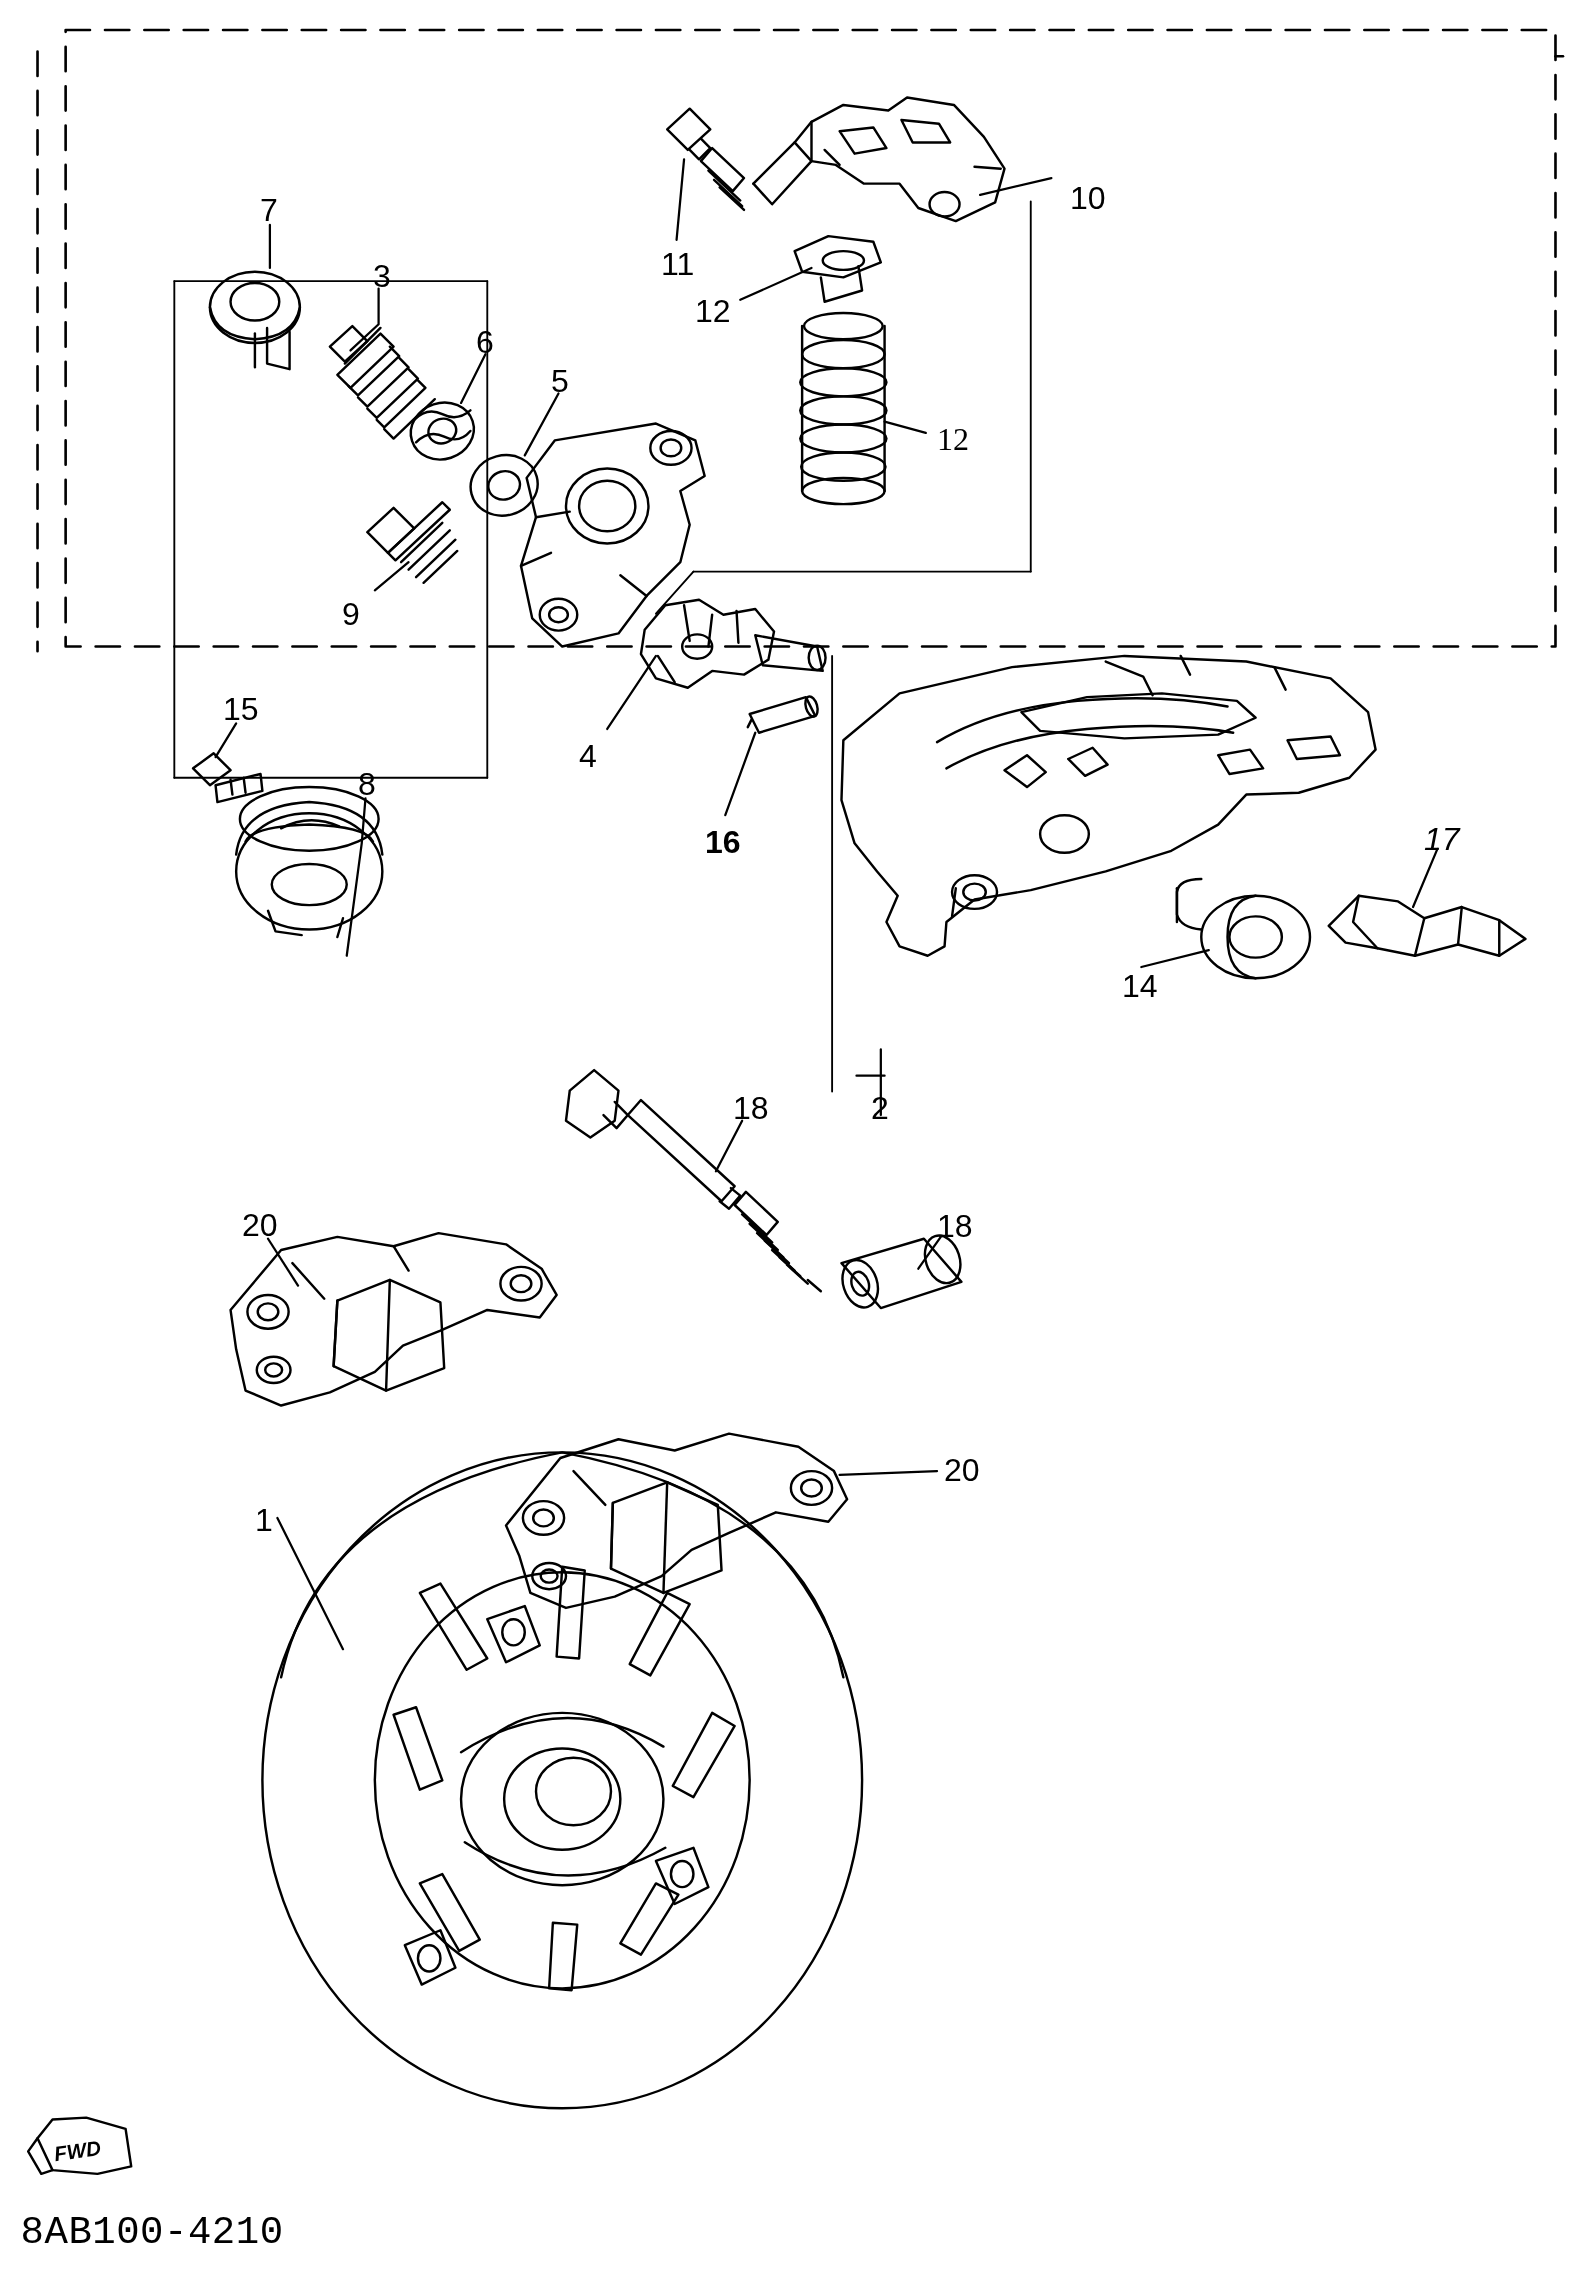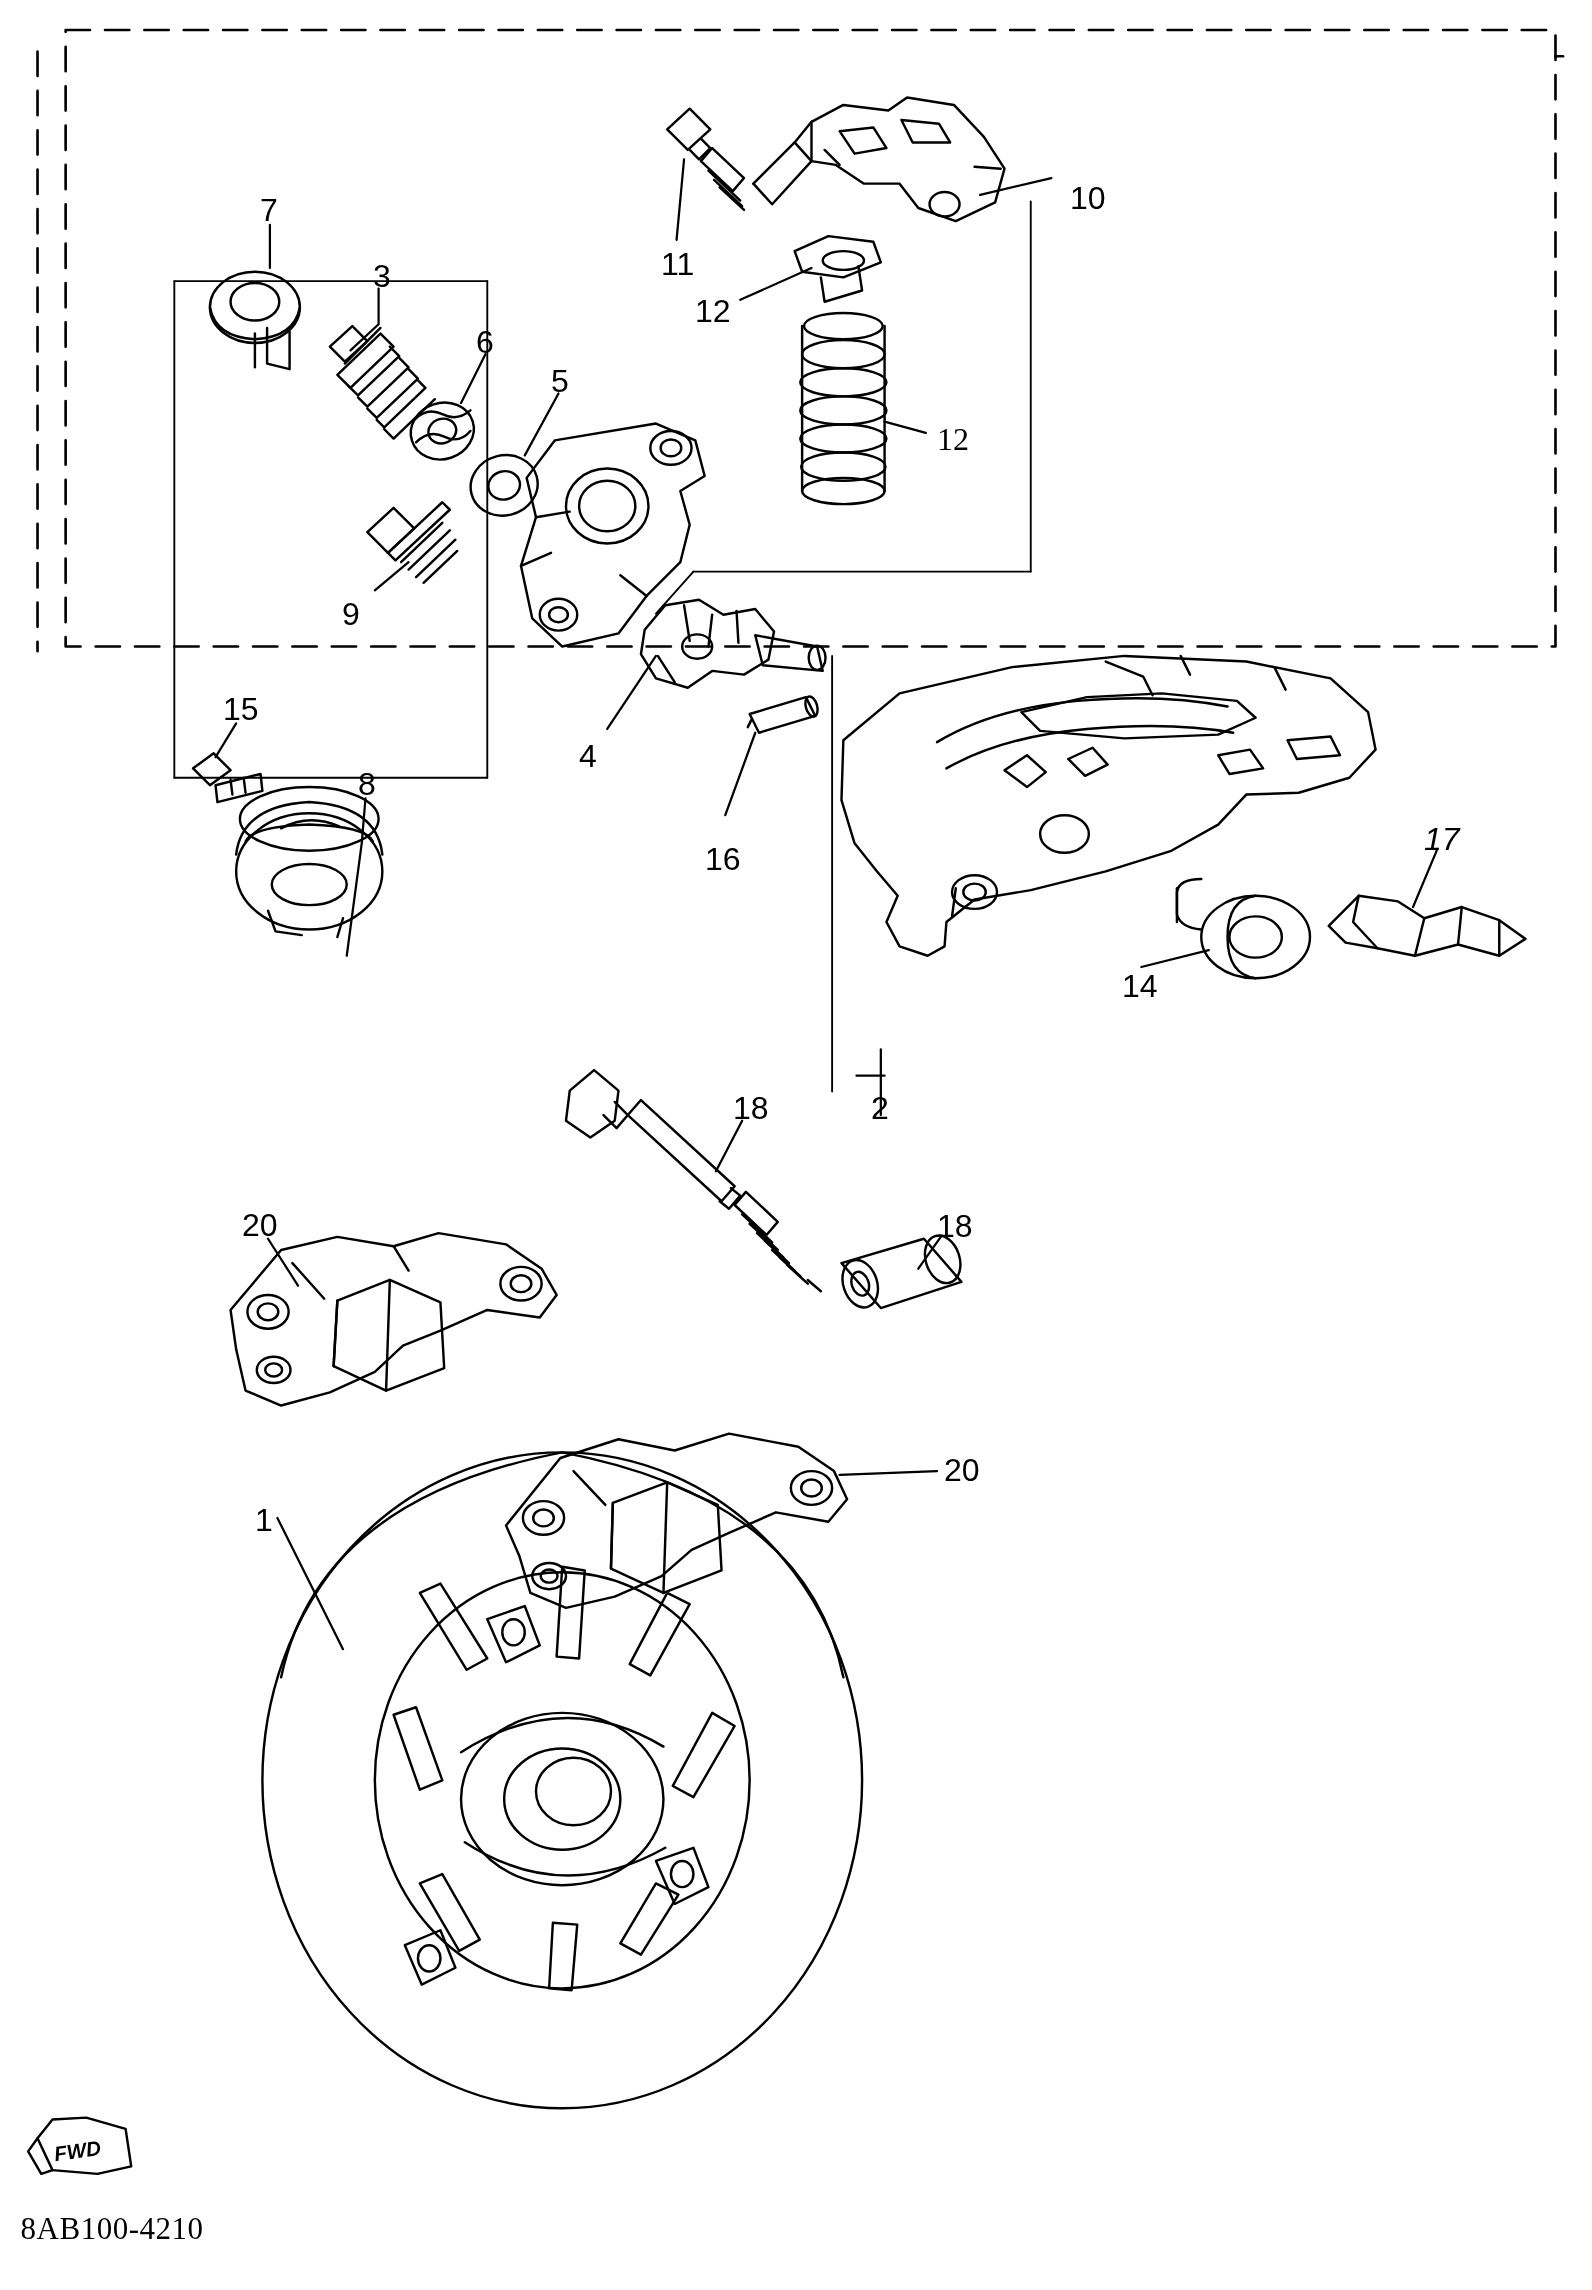--- a/index.html
+++ b/index.html
@@ -32,22 +32,22 @@
     font-size: 32px;
     color: #000;
     line-height: 1;
     white-space: nowrap;
     user-select: none;
   }
   .partcode {
     position: absolute;
     left: 20.6px;
     top: 2211px;
-    font-family: Liberation Serif, serif;
-    font-size: 31px;
+    font-family: Liberation Mono, monospace;
+    font-size: 39px;
     letter-spacing: 0.5px;
     color: #000;
   }
   .fwd-label {
     position: absolute;
     left: 54px;
     top: 2139px;
     font-family: "Liberation Sans", sans-serif;
     font-weight: bold;
     font-style: italic;
@@ -381,21 +381,21 @@
   <div class="callout" style="left:476px; top:326px;">6</div>
   <div class="callout" style="left:260px; top:194px;">7</div>
   <div class="callout" style="left:358px; top:768px;">8</div>
   <div class="callout" style="left:342px; top:598px;">9</div>
   <div class="callout" style="left:1070px; top:182px;">10</div>
   <div class="callout" style="left:661px; top:248px;">11</div>
   <div class="callout" style="left:937px; top:423px;font-family:Liberation Serif, serif;">12</div>
   <div class="callout" style="left:695px; top:295px;">12</div>
   <div class="callout" style="left:1094px; top:970px;margin-left:28px;">14</div>
   <div class="callout" style="left:223px; top:693px;">15</div>
-  <div class="callout" style="left:705px; top:843px;">16</div>
+  <div class="callout" style="left:705px; top:826px;font-weight:bold;">16</div>
   <div class="callout" style="left:1424px; top:823px;font-style:italic;">17</div>
   <div class="callout" style="left:733px; top:1092px;">18</div>
   <div class="callout" style="left:937px; top:1210px;">18</div>
   <div class="callout" style="left:242px; top:1209px;">20</div>
   <div class="callout" style="left:944px; top:1454px;">20</div>
 
   <div class="fwd-label">FWD</div>
 
   <div class="partcode">8AB100-4210</div>
 

